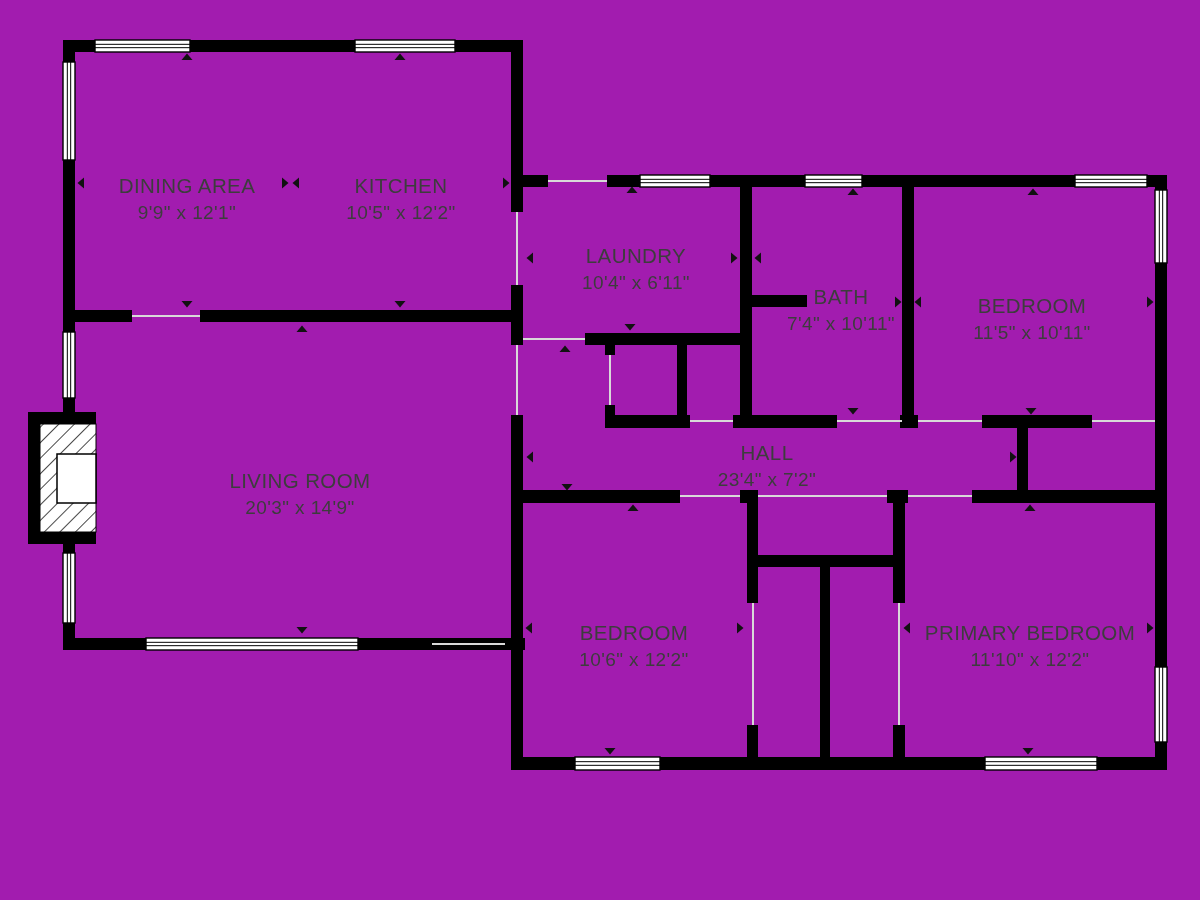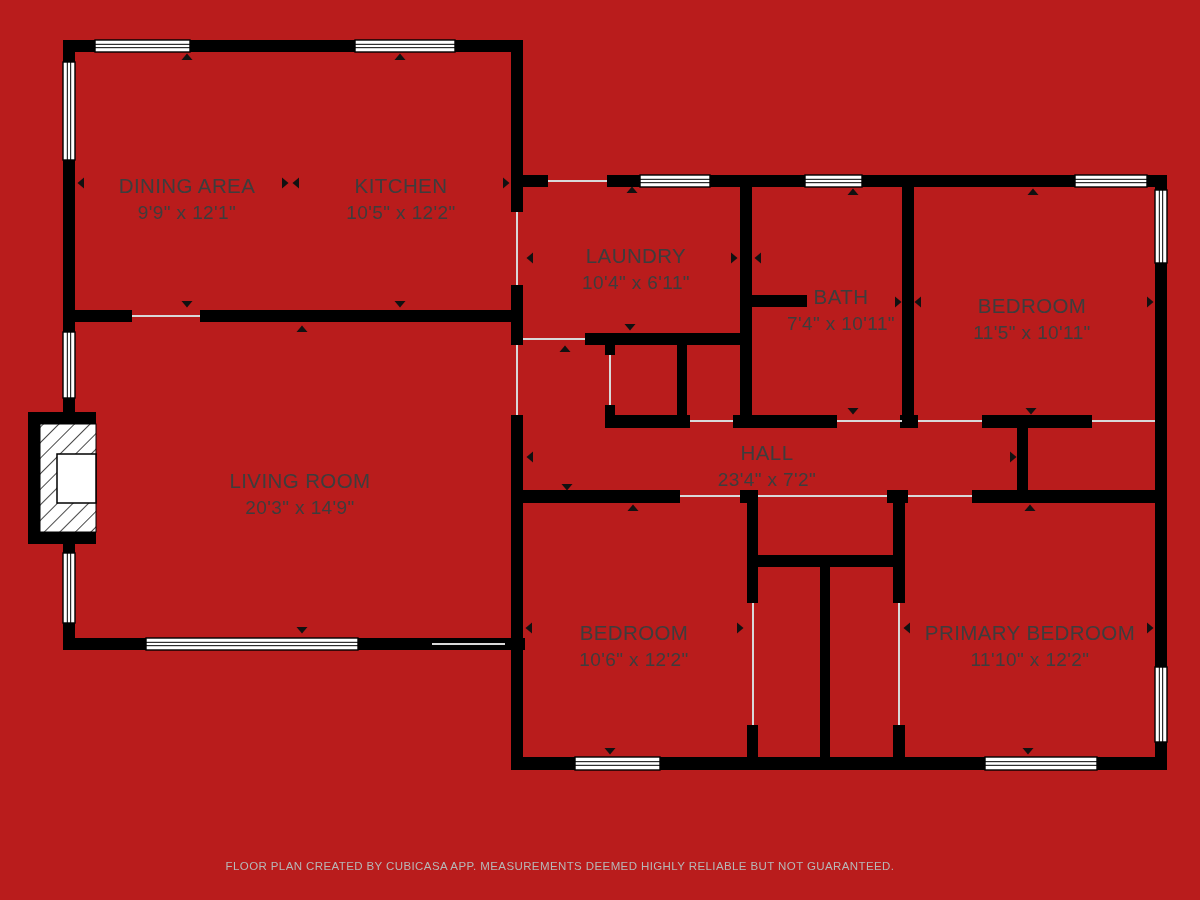--- a/index.html
+++ b/index.html
@@ -1,20 +1,20 @@
 <!DOCTYPE html>
 <html><head>
 <meta charset="utf-8">
 <style>
   html, body { margin: 0; padding: 0; background: #ffffff; }
   #stage {
     position: relative;
     width: 1200px;
     height: 900px;
-    background: #b91c1c;
+    background: #a21caf;
     font-family: "Liberation Sans", "DejaVu Sans", sans-serif;
     overflow: hidden;
   }
   #plan-svg { position: absolute; left: 0; top: 0; }
   #footer-note {
     position: absolute;
     left: 0;
     top: 860px;
     width: 1120px;
     text-align: center;
@@ -186,14 +186,13 @@
         <text x="300" y="488" text-anchor="middle" font-size="20.5" fill="#3d3d3d" letter-spacing="0.4">LIVING ROOM</text>
         <text x="300" y="514" text-anchor="middle" font-size="19" fill="#3d3d3d" letter-spacing="0.4">20'3" x 14'9"</text>
         <text x="767" y="460" text-anchor="middle" font-size="20.5" fill="#3d3d3d" letter-spacing="0.4">HALL</text>
         <text x="767" y="486" text-anchor="middle" font-size="19" fill="#3d3d3d" letter-spacing="0.4">23'4" x 7'2"</text>
         <text x="634" y="640" text-anchor="middle" font-size="20.5" fill="#3d3d3d" letter-spacing="0.4">BEDROOM</text>
         <text x="634" y="666" text-anchor="middle" font-size="19" fill="#3d3d3d" letter-spacing="0.4">10'6" x 12'2"</text>
         <text x="1030" y="640" text-anchor="middle" font-size="20.5" fill="#3d3d3d" letter-spacing="0.4">PRIMARY BEDROOM</text>
         <text x="1030" y="666" text-anchor="middle" font-size="19" fill="#3d3d3d" letter-spacing="0.4">11'10" x 12'2"</text>
       </g>
   </svg>
-  <div id="footer-note">FLOOR PLAN CREATED BY CUBICASA APP. MEASUREMENTS DEEMED HIGHLY RELIABLE BUT NOT GUARANTEED.</div>
 </div>
 
 </body></html>

